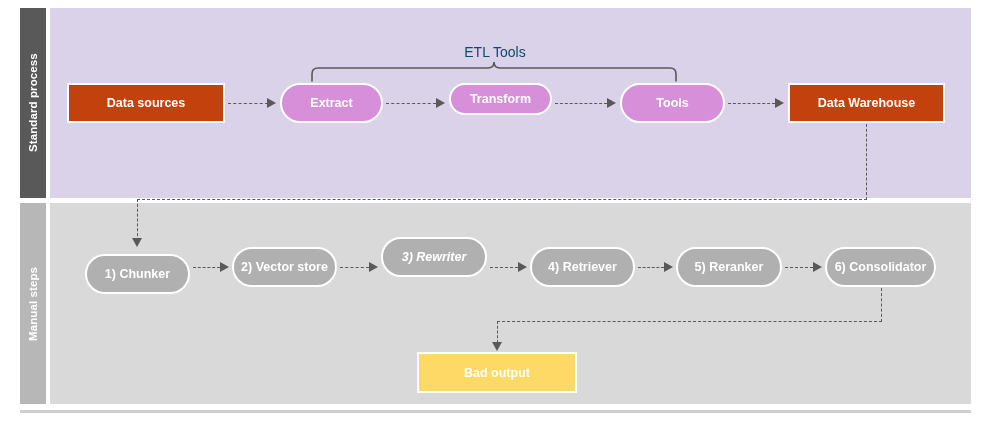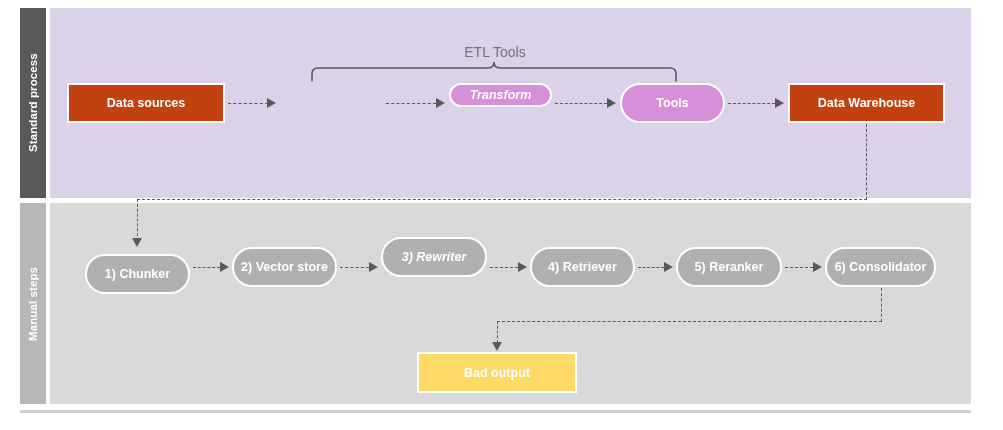--- a/index.html
+++ b/index.html
@@ -101,21 +101,21 @@
   #brace-wrap {
     position: absolute;
     left: 310px; top: 60px;
     width: 370px; height: 22px;
   }
   #brace-label {
     position: absolute;
     left: 310px; top: 44px;
     width: 370px;
     text-align: center;
-    color: #737373;
+    color: #0c4a6e;
     font-size: 14px;
     font-weight: normal;
   }
 </style>
 </head>
 <body>
 
 <div id="canvas">
 
   <div class="lane-label" id="lane-top-label">Standard process</div>
@@ -128,22 +128,25 @@
   <div id="brace-wrap">
     <svg width="370" height="22" viewBox="0 0 370 22">
       <path d="M2,21 L2,14 Q2,8 8,8 L178,8 Q184,8 184,2 Q184,8 190,8 L360,8 Q366,8 366,14 L366,21" fill="none" stroke="#595959" stroke-width="1.6" stroke-linecap="round"></path>
     </svg>
   </div>
 
   <div class="node rect gray" style="left:67px; top:83px; width:158px; height:40px;">
     <span>Data sources</span>
   </div>
 
-
-  <div class="node pill purple" style="left:449px; top:83px; width:103px; height:24px;font-style:italic;">
+  <div class="node pill purple" style="left:280px; top:83px; width:103px; height:40px;">
+    <span>Extract</span>
+  </div>
+
+  <div class="node pill purple" style="left:449px; top:83px; width:103px; height:32px;">
     <span>Transform</span>
   </div>
 
   <div class="node pill purple" style="left:620px; top:83px; width:105px; height:40px;">
     <span>Tools</span>
   </div>
 
   <div class="node rect gray" style="left:788px; top:83px; width:157px; height:40px;">
     <span>Data Warehouse</span>
   </div>

